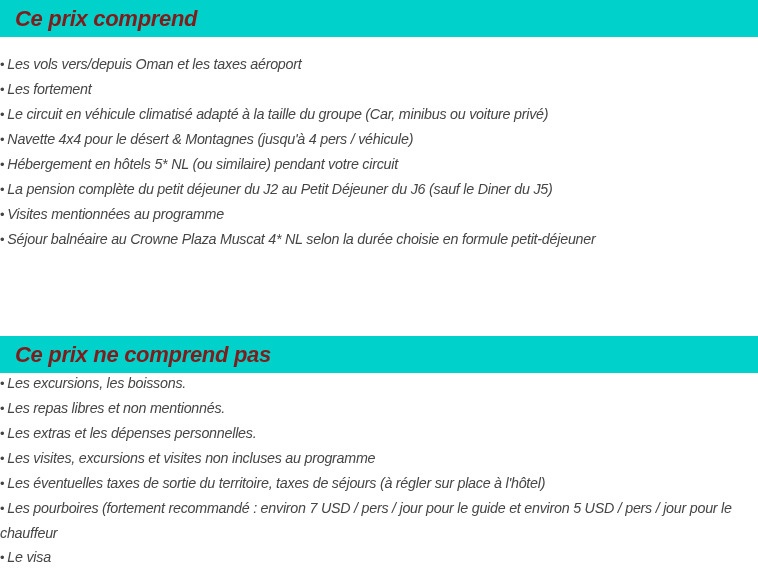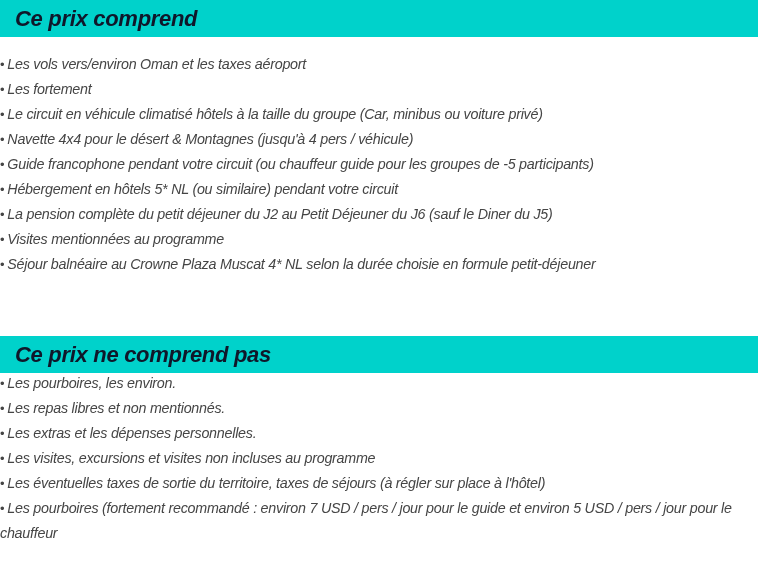--- a/index.html
+++ b/index.html
@@ -13,21 +13,21 @@
       overflow: hidden;
       position: relative;
       font-family: "DejaVu Sans", "Liberation Sans", sans-serif;
     }
     .section-header {
       position: absolute;
       left: 0;
       width: 758px;
       height: 37px;
       background: #00d2cb;
-      color: #0f172a;
+      color: #7f1d1d;
       box-sizing: border-box;
       padding-left: 15px;
       font-family: "Liberation Sans", sans-serif;
       font-style: italic;
       font-weight: bold;
       font-size: 22px;
       line-height: 37px;
       letter-spacing: -0.3px;
     }
     #hdr-included { top: 0; }
@@ -57,33 +57,33 @@
       margin-right: 3px;
       color: #454545;
     }
   </style>
 </head>
 <body>
 
 <div class="section-header" id="hdr-included">Ce prix comprend</div>
 
 <ul class="list" id="list-included">
-  <li><span class="bullet">•</span><span>Les vols vers/environ Oman et les taxes aéroport</span></li>
+  <li><span class="bullet">•</span><span>Les vols vers/depuis Oman et les taxes aéroport</span></li>
   <li><span class="bullet">•</span><span>Les fortement</span></li>
-  <li><span class="bullet">•</span><span>Le circuit en véhicule climatisé hôtels à la taille du groupe (Car, minibus ou voiture privé)</span></li>
+  <li><span class="bullet">•</span><span>Le circuit en véhicule climatisé adapté à la taille du groupe (Car, minibus ou voiture privé)</span></li>
   <li><span class="bullet">•</span><span>Navette 4x4 pour le désert &amp; Montagnes (jusqu'à 4 pers / véhicule)</span></li>
-  <li><span class="bullet">•</span><span>Guide francophone pendant votre circuit (ou chauffeur guide pour les groupes de -5 participants)</span></li>
   <li><span class="bullet">•</span><span>Hébergement en hôtels 5* NL (ou similaire) pendant votre circuit</span></li>
   <li><span class="bullet">•</span><span>La pension complète du petit déjeuner du J2 au Petit Déjeuner du J6 (sauf le Diner du J5)</span></li>
   <li><span class="bullet">•</span><span>Visites mentionnées au programme</span></li>
   <li><span class="bullet">•</span><span>Séjour balnéaire au Crowne Plaza Muscat 4* NL selon la durée choisie en formule petit-déjeuner</span></li>
 </ul>
 
 <div class="section-header" id="hdr-excluded">Ce prix ne comprend pas</div>
 
 <ul class="list" id="list-excluded">
-  <li><span class="bullet">•</span><span>Les pourboires, les environ.</span></li>
+  <li><span class="bullet">•</span><span>Les excursions, les boissons.</span></li>
   <li><span class="bullet">•</span><span>Les repas libres et non mentionnés.</span></li>
   <li><span class="bullet">•</span><span>Les extras et les dépenses personnelles.</span></li>
   <li><span class="bullet">•</span><span>Les visites, excursions et visites non incluses au programme</span></li>
   <li><span class="bullet">•</span><span>Les éventuelles taxes de sortie du territoire, taxes de séjours (à régler sur place à l'hôtel)</span></li>
   <li><span class="bullet">•</span><span>Les pourboires (fortement recommandé : environ 7 USD / pers / jour pour le guide et environ 5 USD / pers / jour pour le chauffeur</span></li>
+  <li><span class="bullet">•</span><span>Le visa</span></li>
 </ul>
 
 </body></html>

